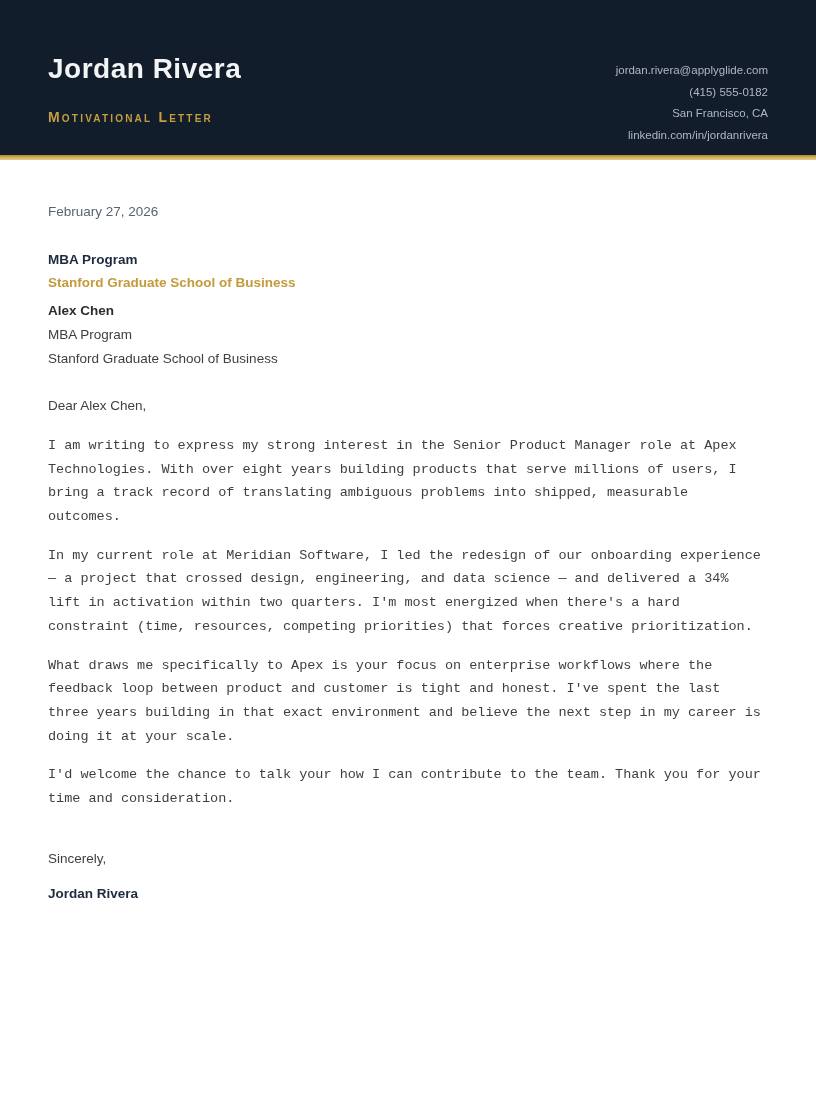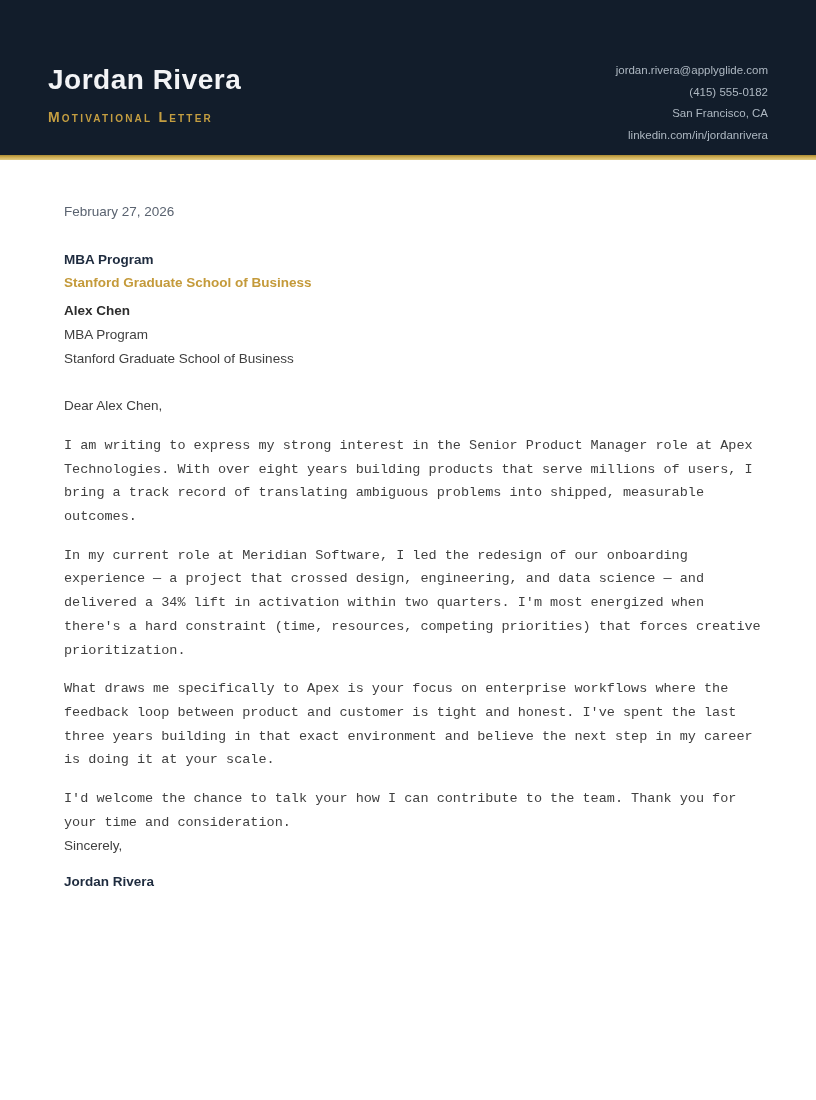--- a/index.html
+++ b/index.html
@@ -26,21 +26,21 @@
     align-self: flex-end;
   }
   .person-name {
     color: #F3F4F6;
     font-size: 28px;
     font-weight: 700;
     letter-spacing: 0.5px;
     line-height: 1.1;
   }
   .doc-subtitle {
-    margin-top: 13px;
+    margin-top: 24px;
     color: #C49E41;
     font-size: 14px;
     font-weight: 700;
     font-variant: small-caps;
     letter-spacing: 2.2px;
     line-height: 1.2;
   }
   .header-contact {
     text-align: right;
     color: #AEB8C2;
@@ -48,21 +48,21 @@
     line-height: 21.7px;
     margin-top: 22px;
   }
   .gold-divider {
     height: 5px;
     background: linear-gradient(180deg, #AA8A31 0%, #CFAE55 45%, #E4CE87 100%);
   }
 
   
   .letter-body {
-    padding: 40px 48px 0 64px;
+    padding: 40px 48px 0 48px;
     color: #3F3F3F;
     font-size: 13.5px;
     line-height: 23.7px;
   }
   .letter-date {
     color: #5A6370;
     margin-bottom: 24px;
   }
   .recipient-program {
     color: #1E2B3E;
@@ -73,21 +73,21 @@
     font-weight: 700;
   }
   .contact-block { margin-top: 4px; }
   .contact-person-name {
     color: #2D2D2D;
     font-weight: 700;
   }
   .salutation { margin-top: 24px; }
   .body-paragraph { margin-top: 16px; font-family: Liberation Mono, monospace; }
   .body-paragraph + .body-paragraph { margin-top: 15px; }
-  .closing { }
+  .closing { margin-top: 36px; }
   .signature {
     margin-top: 12px;
     color: #1E2B3E;
     font-weight: 700;
   }
 </style>
 </head>
 <body>
 
 <div class="page">

